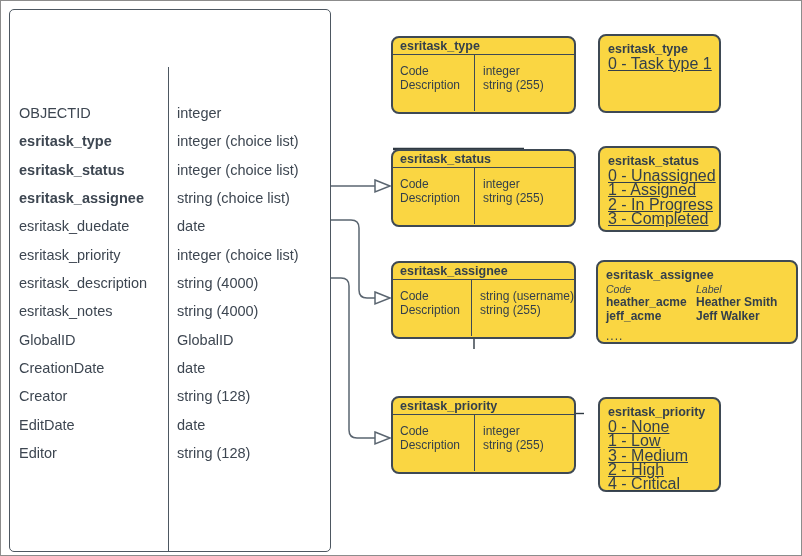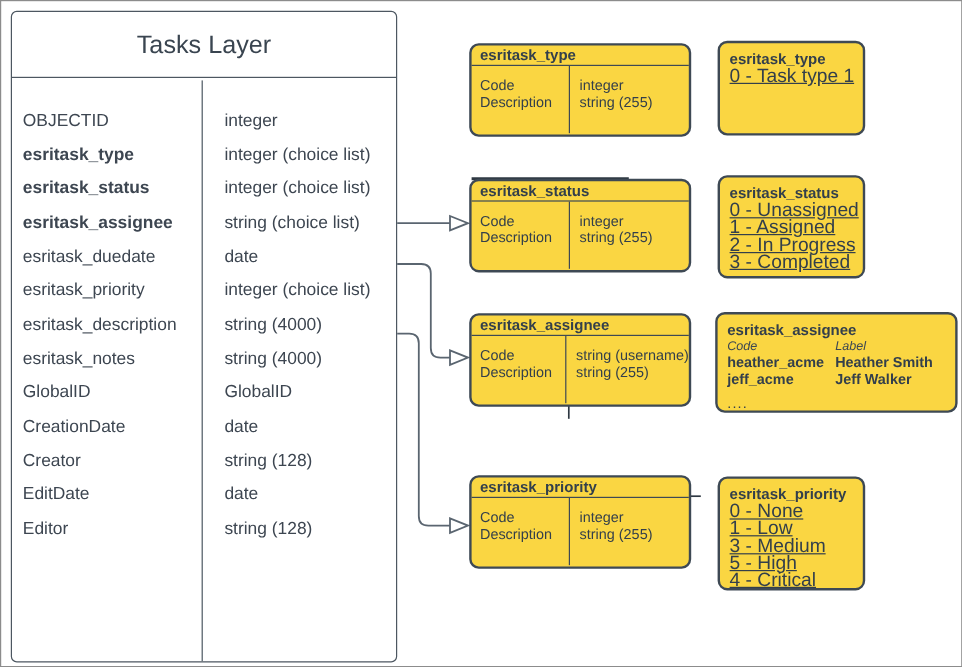--- a/index.html
+++ b/index.html
@@ -46,25 +46,24 @@
     border-left: 1.2px solid #4d5761;
   }
   .tasks-fields {
     position: absolute;
     left: 0; right: 0; top: 56.5px; bottom: 0;
     padding-top: 26px;
   }
   .field-row {
     display: flex;
     height: 28.35px;
-    align-items: flex-start;
+    align-items: flex-end;
     font-size: 14.5px;
     color: #3d4651;
     white-space: nowrap;
-    gap: 10px;
   }
   .field-row .fname { width: 158px; padding-left: 9px; }
   .field-row .ftype { padding-left: 9px; }
   .field-row .fname.bold { font-weight: bold; }
 
   
   .domain-box {
     position: absolute;
     left: 390px;
     width: 185px; height: 78px;
@@ -162,21 +161,20 @@
       <polygon points="374,431 389,437 374,443"></polygon>
     </g>
     <g stroke="#2e3842">
       <line x1="392" y1="148" x2="523" y2="148" stroke-width="2.6"></line>
       <line x1="574" y1="412.5" x2="583" y2="412.5" stroke-width="1.4"></line>
       <line x1="473" y1="337" x2="473" y2="348" stroke-width="1.4"></line>
     </g>
   </svg>
 
   <div class="tasks-table">
-    <div class="tasks-title">Tasks Layer</div>
     <div class="tasks-col-divider"></div>
     <div class="tasks-fields">
 
         <div class="field-row">
           <span class="fname">OBJECTID</span>
           <span class="ftype">integer</span>
         </div>
 
 
         <div class="field-row">
@@ -339,19 +337,19 @@
   <div class="list-box" style="left:597px; top:396px; width:123px; height:95px;">
     <div class="list-title">esritask_priority</div>
     <div>
 
         <div class="list-item">0 - None</div>
 
         <div class="list-item">1 - Low</div>
 
         <div class="list-item">3 - Medium</div>
 
-        <div class="list-item">5 - High</div>
+        <div class="list-item">2 - High</div>
 
         <div class="list-item">4 - Critical</div>
       </div>
   </div>
 
 </div>
 
 </body></html>

